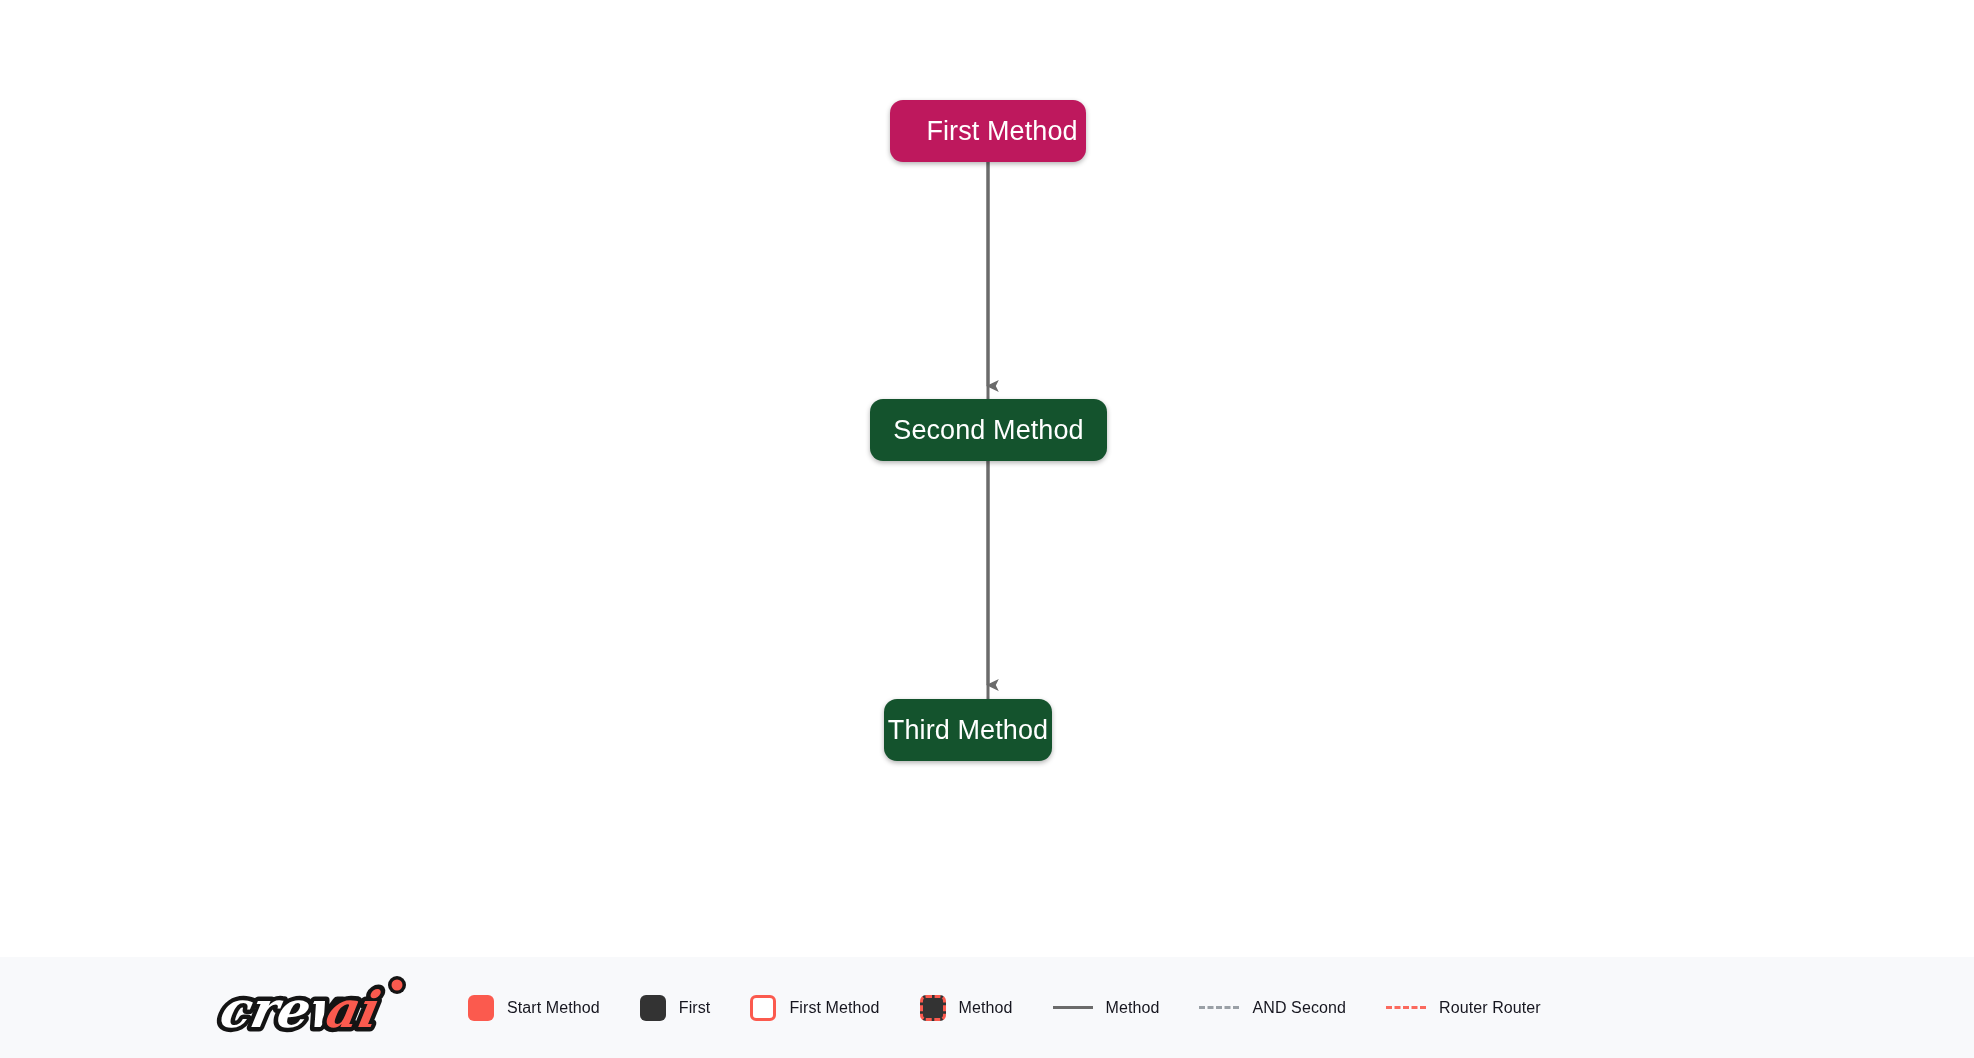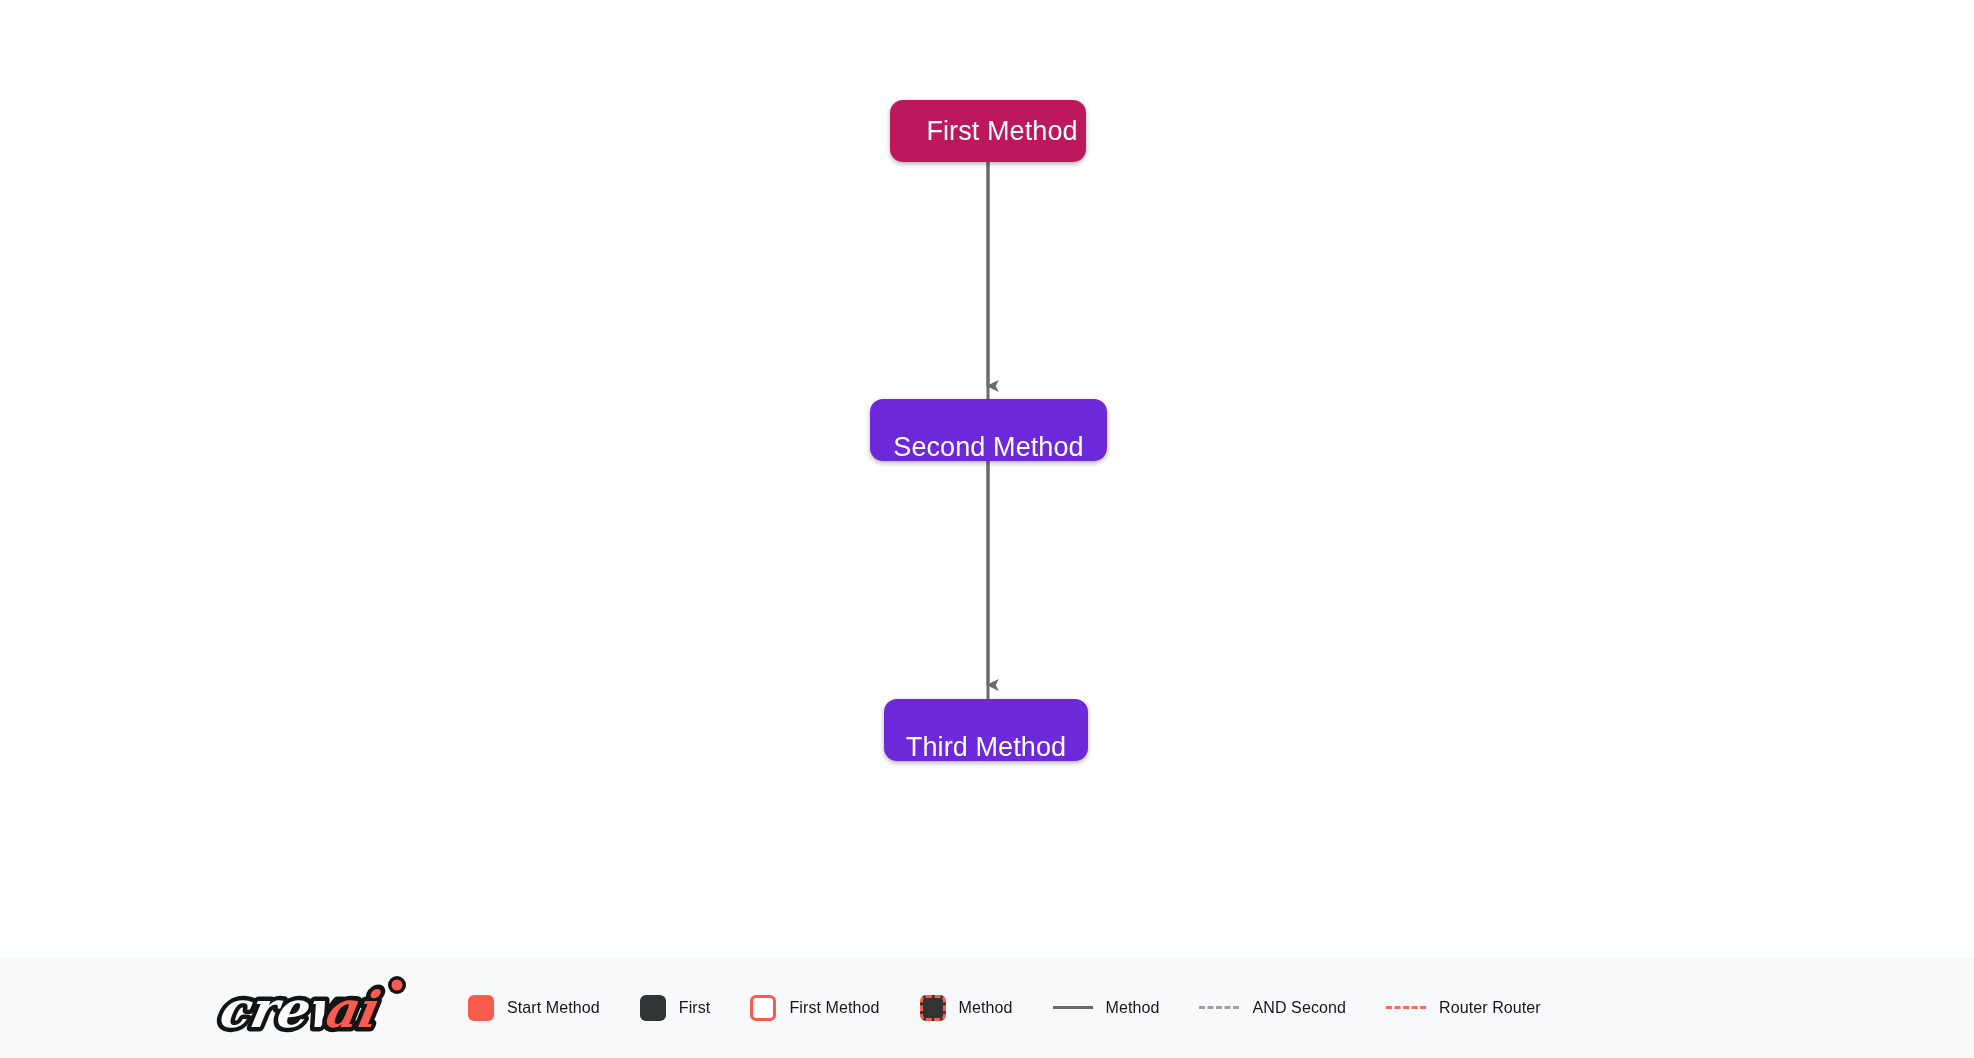--- a/index.html
+++ b/index.html
@@ -52,22 +52,21 @@
     letter-spacing: 0.1px;
     white-space: nowrap;
     box-shadow: 0 2px 5px rgba(0,0,0,0.30);
     z-index: 3;
   }
   .flow-node.start {
     background: #be185d;
     padding-left: 28px;
   }
   .flow-node.method {
-    background: #6d28d9;
-    align-items: flex-end;
+    background: #14532d;
   }
 
   
   #legend-bar {
     position: absolute;
     left: 0;
     top: 957px;
     width: 1974px;
     height: 101px;
     background: #f8f9fb;
@@ -156,21 +155,21 @@
     </svg>
 
     <div class="flow-node start" style="left:890px; top:100px; width:196px; height:62px;">
       <span>First Method</span>
     </div>
 
     <div class="flow-node method" style="left:870px; top:399px; width:237px; height:62px;">
       <span>Second Method</span>
     </div>
 
-    <div class="flow-node method" style="left:884px; top:699px; width:204px; height:62px;">
+    <div class="flow-node method" style="left:884px; top:699px; width:168px; height:62px;">
       <span>Third Method</span>
     </div>
 
   </div>
 
   <div id="legend-bar">
 
     <svg id="brand-logo" viewBox="0 0 228 74" width="228" height="74">
       <g transform="skewX(-12)">
         <text x="34" y="56" font-family="DejaVu Serif, serif" font-size="50" font-weight="bold" font-style="italic" stroke="#141414" stroke-width="9" stroke-linejoin="round" fill="none">crew</text>

